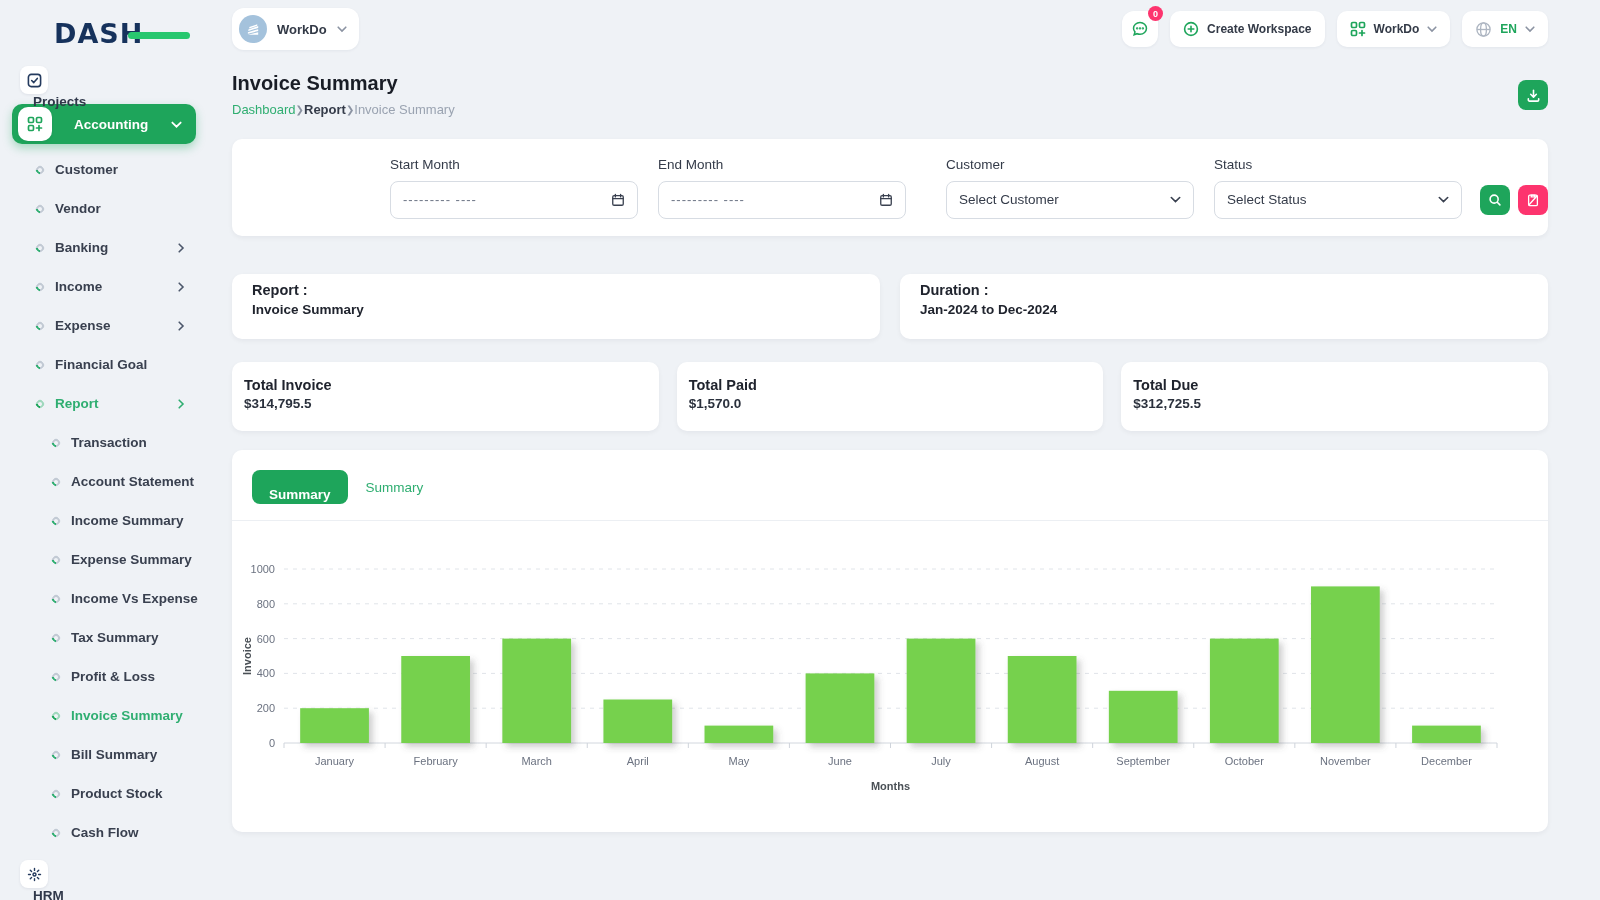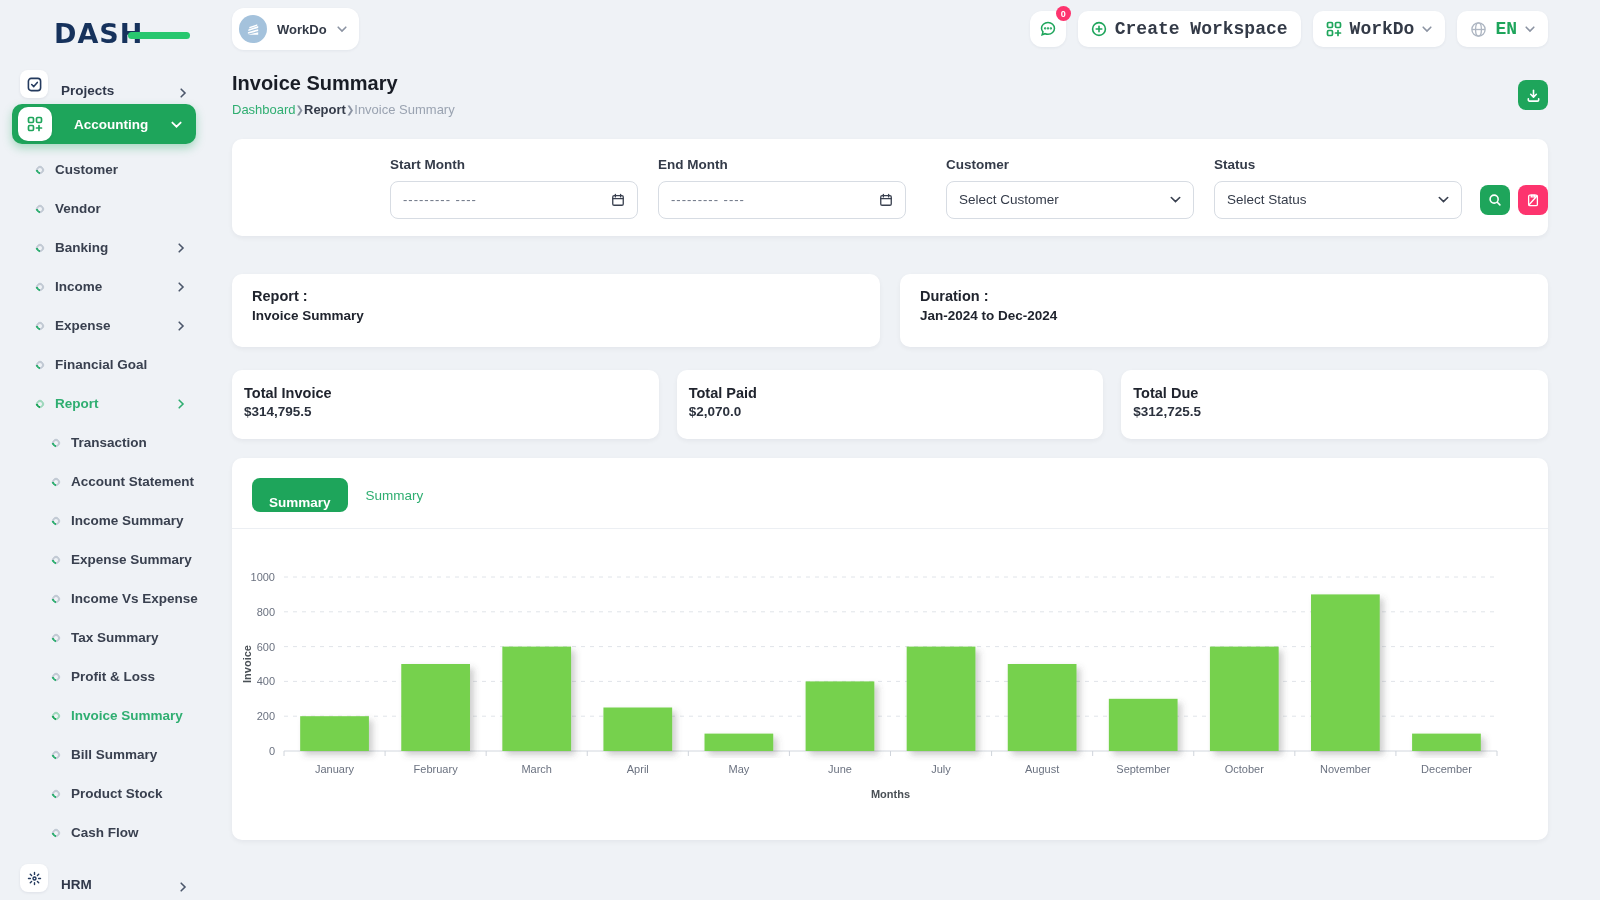--- a/index.html
+++ b/index.html
@@ -9,21 +9,21 @@
     background:#eff2f6;
     color:#3a4150;
     font-size:13.5px;
     display:flex;
   }
   
   .sidebar { width:208px; min-width:208px; height:900px; padding-top:12px; position:relative; }
   .logo { position:relative; margin:6px 0 14px 54px; height:34px; width:120px; }
   .logo-text { font-size:27px; font-weight:900; color:#16325c; letter-spacing:1px; font-family:"DejaVu Sans", sans-serif; }
   .logo-bar { position:absolute; top:14px; left:74px; width:62px; height:7px; background:#28c76f; border-radius:4px; }
-  .nav-tile-row { display:flex; align-items:flex-end; height:32px; margin:4px 12px 6px; padding:0 8px 0 8px; cursor:pointer; }
+  .nav-tile-row { display:flex; align-items:flex-start; height:32px; margin:4px 12px 6px; padding:0 8px 0 8px; cursor:pointer;flex-direction:column; }
   .tile { width:28px; height:28px; background:#ffffff; border-radius:8px; display:flex; align-items:center; justify-content:center; box-shadow:0 1px 3px rgba(20,30,60,.08); flex:none; }
   .nav-tile-row .nav-label { margin-left:13px; font-weight:600; color:#30384a; flex:1; }
   .pill { height:40px; margin:6px 12px; background:var(--primary,#1ea55b); border-radius:10px; display:flex; align-items:center; padding:0 14px 0 6px; cursor:pointer; box-shadow:0 4px 10px rgba(30,165,91,.35); }
   .pill .tile { width:34px; height:34px; border-radius:10px; }
   .pill .nav-label { margin-left:22px; color:#fff; font-weight:700; flex:1; }
   .chev { color:#4c576b; display:flex; align-items:center; }
   .pill .chev { color:#fff; }
   .nav-leaf { display:flex; align-items:center; height:39px; padding-left:36px; cursor:pointer; }
   .nav-leaf.sub { padding-left:52px; }
   .nav-leaf .dot { width:8px; height:8px; border-radius:50%; border:2px solid #c2cad4; border-left-color:#2fae71; transform:rotate(-45deg); flex:none; }
@@ -33,46 +33,46 @@
   .nav-leaf.green .dot { border-color:#9fd8bd; border-left-color:#1ea55b; }
   
   .main { flex:1; padding:0 57px 0 24px; }
   .topbar { height:58px; display:flex; align-items:center; justify-content:space-between; }
   .ws-chip { background:#fff; border-radius:12px; height:42px; display:flex; align-items:center; padding:0 12px 0 7px; cursor:pointer; box-shadow:0 1px 3px rgba(20,30,60,.06); }
   .ws-avatar { width:28px; height:28px; border-radius:50%; background:#a4c2dc; display:flex; align-items:center; justify-content:center; }
   .ws-chip .ws-name { margin:0 10px 0 10px; font-weight:700; color:#333a47; font-size:13px; }
   .top-right { display:flex; align-items:center; gap:12px; }
   .icon-btn { position:relative; width:36px; height:36px; background:#fff; border-radius:12px; display:flex; align-items:center; justify-content:center; cursor:pointer; box-shadow:0 1px 3px rgba(20,30,60,.06); }
   .badge { position:absolute; top:-5px; right:-5px; min-width:15px; height:15px; border-radius:8px; background:var(--pink,#fd346e); color:#fff; font-size:9px; font-weight:700; display:flex; align-items:center; justify-content:center; padding:0 4px; }
-  .top-pill { background:#fff; border-radius:10px; height:36px; display:flex; align-items:center; gap:8px; padding:0 13px; font-weight:600; color:#333a47; font-size:18px; cursor:pointer; box-shadow:0 1px 3px rgba(20,30,60,.06);font-family:Liberation Mono, monospace; }
+  .top-pill { background:#fff; border-radius:10px; height:36px; display:flex; align-items:center; gap:8px; padding:0 13px; font-weight:600; color:#333a47; font-size:12px; cursor:pointer; box-shadow:0 1px 3px rgba(20,30,60,.06); }
   .top-pill .en { color:var(--primary,#1ea55b); font-weight:700; }
   .page-head { display:flex; justify-content:space-between; align-items:flex-start; margin-top:14px; }
   .page-title { font-size:20px; font-weight:700; color:#191d26; }
   .breadcrumb { display:flex; align-items:center; margin-top:7px; font-size:13px; }
   .breadcrumb .bc-link { color:#2fae71; cursor:pointer; }
   .breadcrumb .bc-mid { color:#343b49; font-weight:600; cursor:pointer; }
   .breadcrumb .bc-cur { color:#9aa3b1; }
   .bc-sep { color:#8b93a2; font-size:10px; }
   .sq-btn { width:30px; height:30px; border:none; border-radius:8px; display:flex; align-items:center; justify-content:center; cursor:pointer; }
   .sq-btn.green { background:var(--primary,#1ea55b); }
   .sq-btn.pink { background:var(--pink,#fd346e); }
   .dl-btn { margin-top:8px; }
   .card { background:#fff; border-radius:10px; box-shadow:0 2px 5px rgba(16,24,40,.05); }
   
   .filter-card { margin-top:22px; height:97px; display:flex; align-items:center; padding-left:158px; gap:20px; }
   .field { width:248px; }
-  .field label { display:block; font-size:13.5px; color:#343b49; margin-bottom:9px; font-weight:700; }
+  .field label { display:block; font-size:13.5px; color:#343b49; margin-bottom:9px; font-weight:400; }
   .control { height:38px; border:1px solid #d7dce3; border-radius:8px; display:flex; align-items:center; justify-content:space-between; padding:0 12px; background:#fff; cursor:pointer; }
   .control .ph { color:#6e7687; font-size:13px; letter-spacing:1px; }
   .control .val { color:#343b49; font-size:13.5px; }
   .field.gap { margin-left:20px; }
   .filter-btns { display:flex; gap:8px; margin-top:24px; margin-left:-2px; }
   
   .info-row { display:flex; gap:20px; margin-top:38px; }
-  .info-card { flex:1; height:73px; padding:14px 20px; }
+  .info-card { flex:1; height:65px; padding:8px 20px; }
   .info-card .t1 { font-weight:700; color:#20242e; font-size:14.5px; }
   .info-card .t2 { font-weight:700; color:#20242e; font-size:13.5px; margin-top:4px; }
   
   .stat-row { display:flex; gap:18px; margin-top:23px; }
   .stat-card { flex:1; height:69px; padding:15px 12px; }
   .stat-card .t1 { font-weight:700; color:#20242e; font-size:14.5px; }
   .stat-card .t2 { font-weight:600; color:#2b313d; font-size:13.5px; margin-top:3px; }
   
   .chart-card { margin-top:19px; height:382px; }
   .tabs-row { display:flex; align-items:center; gap:18px; padding:20px 20px 16px; border-bottom:1px solid #eceff3; }
@@ -406,21 +406,21 @@
     </div>
   </div>
 
   <div class="stat-row">
     <div class="card stat-card">
       <div class="t1">Total Invoice</div>
       <div class="t2">$314,795.5</div>
     </div>
     <div class="card stat-card">
       <div class="t1">Total Paid</div>
-      <div class="t2">$2,070.0</div>
+      <div class="t2">$1,570.0</div>
     </div>
     <div class="card stat-card">
       <div class="t1">Total Due</div>
       <div class="t2">$312,725.5</div>
     </div>
   </div>
 
   <section class="card chart-card">
     <div class="tabs-row">
       <button class="tab-active">Summary</button>

